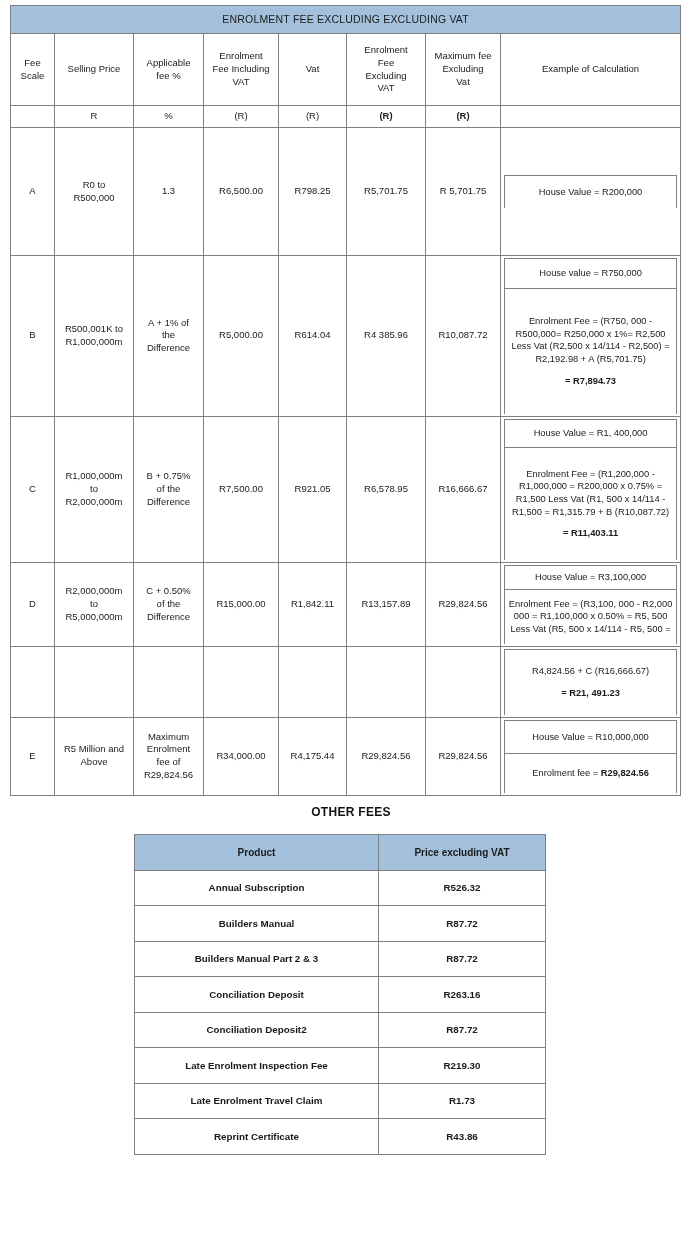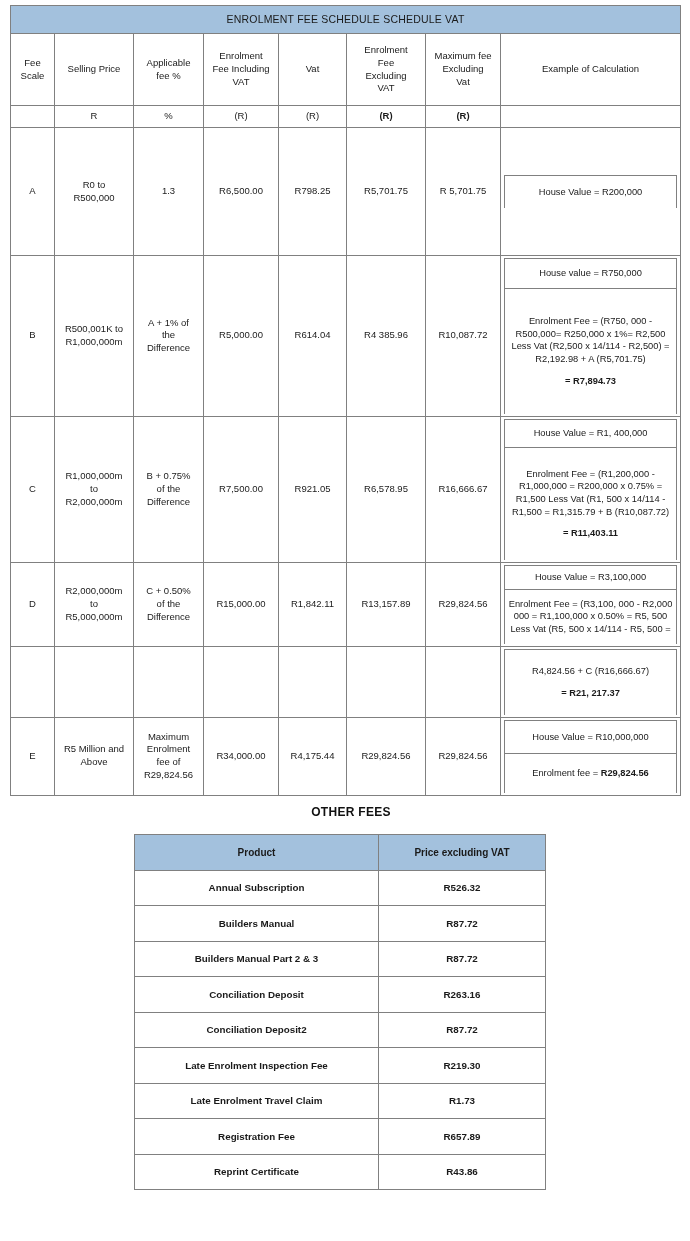--- a/index.html
+++ b/index.html
@@ -99,21 +99,21 @@
         <col style="width:70px">
         <col style="width:75px">
       <col style="width:68px">
         <col style="width:79px">
         <col style="width:75px">
         <col style="width:180px">
     </colgroup>
     <tbody>
 
       <tr>
-        <td class="title-cell" colspan="8">ENROLMENT FEE SCHEDULE SCHEDULE VAT</td>
+        <td class="title-cell" colspan="8">ENROLMENT FEE EXCLUDING EXCLUDING VAT</td>
       </tr>
 
       <tr>
         <td class="hdr-cell">
           <span>Fee</span><br>
           <span>Scale</span>
         </td>
         <td class="hdr-cell">Selling Price</td>
         <td class="hdr-cell">
           <span>Applicable</span><br>
@@ -274,21 +274,21 @@
         <td></td>
         <td></td>
         <td></td>
         <td></td>
         <td class="exhost">
           <table class="exsub">
               <tbody>
             <tr>
                   <td style="height:66px">
               <span>R4,824.56 + C (R16,666.67)</span>
-              <span class="res">= R21, 217.37</span>
+              <span class="res">= R21, 491.23</span>
             </td>
                 </tr>
           </tbody>
             </table>
         </td>
       </tr>
 
       <tr style="height:72px">
         <td class="scale-cell">E</td>
         <td>
@@ -361,22 +361,18 @@
       </tr>
       <tr>
         <td>Late Enrolment Inspection Fee</td>
         <td>R219.30</td>
       </tr>
       <tr>
         <td>Late Enrolment Travel Claim</td>
         <td>R1.73</td>
       </tr>
       <tr>
-        <td>Registration Fee</td>
-        <td>R657.89</td>
-      </tr>
-      <tr>
         <td>Reprint Certificate</td>
         <td>R43.86</td>
       </tr>
     </tbody>
   </table>
 </div>
 
 </body></html>

